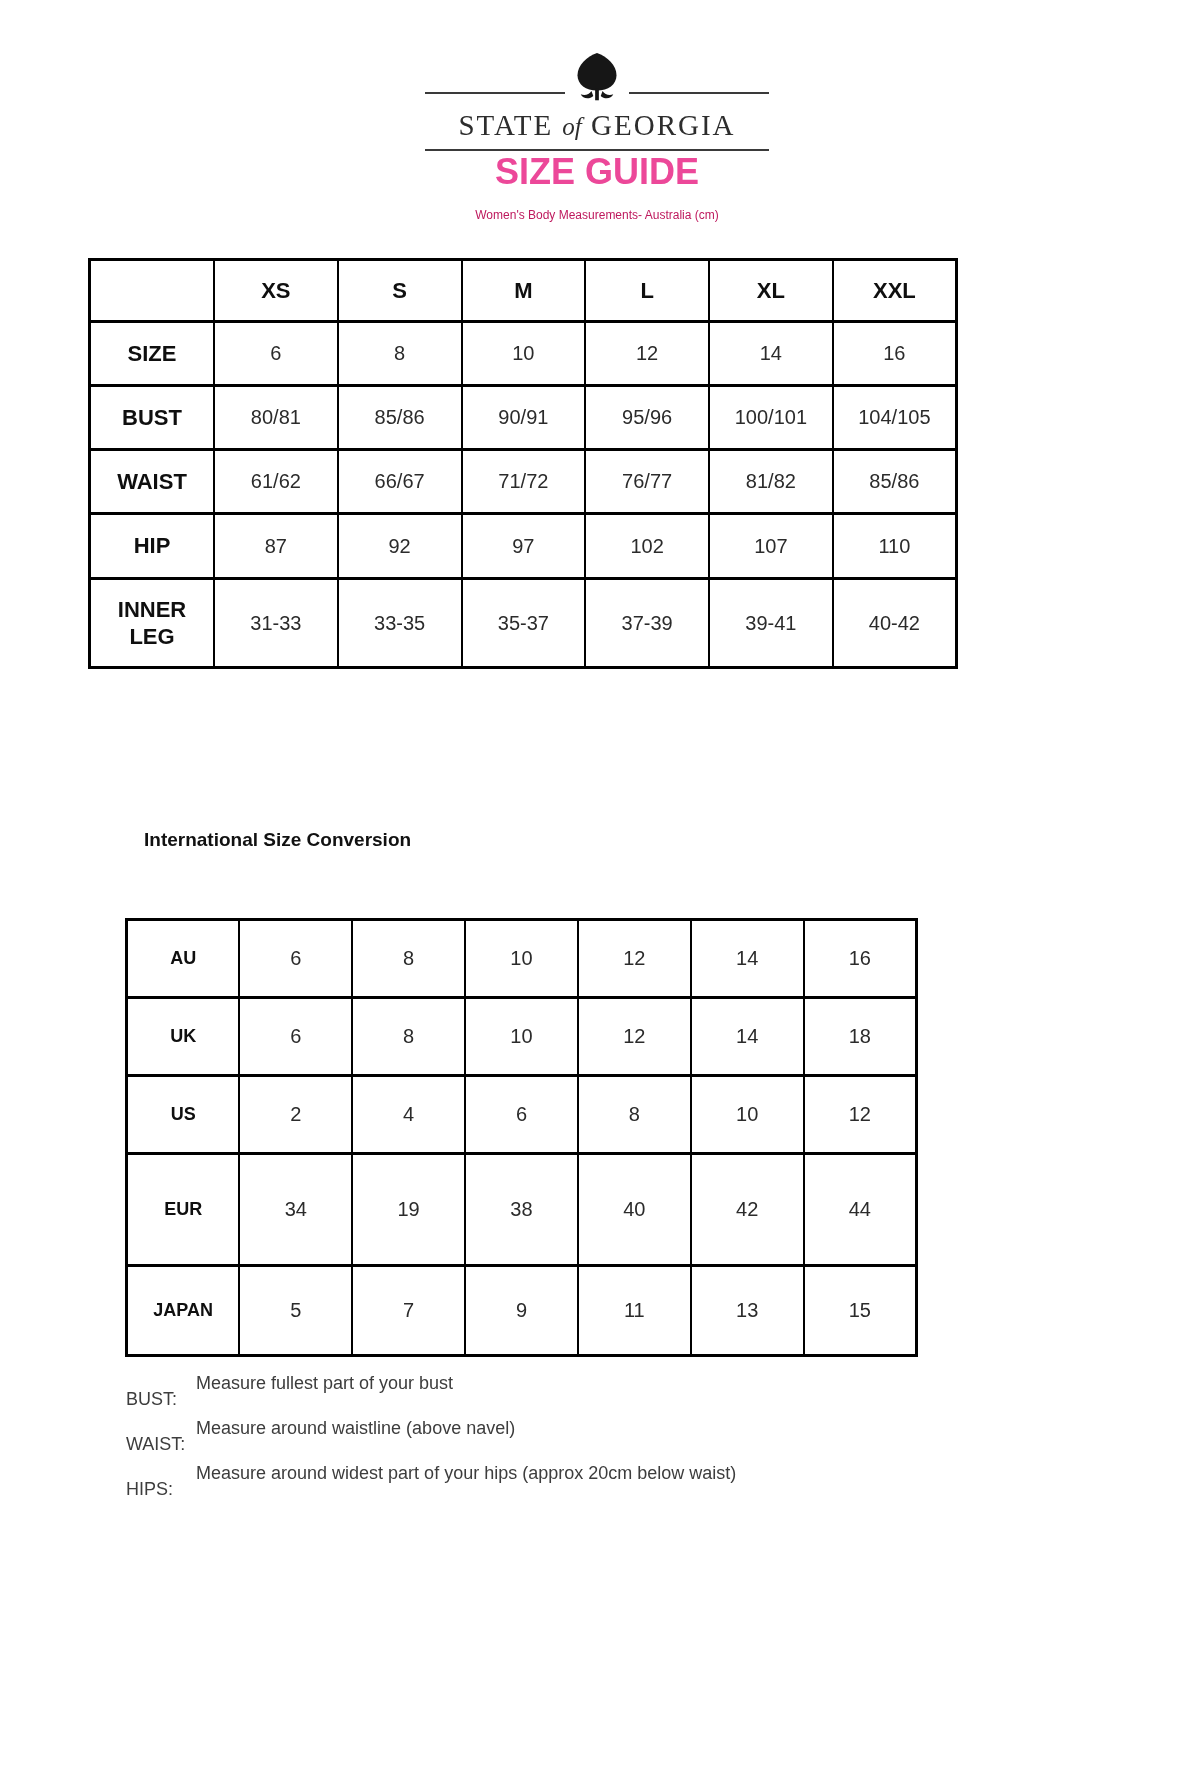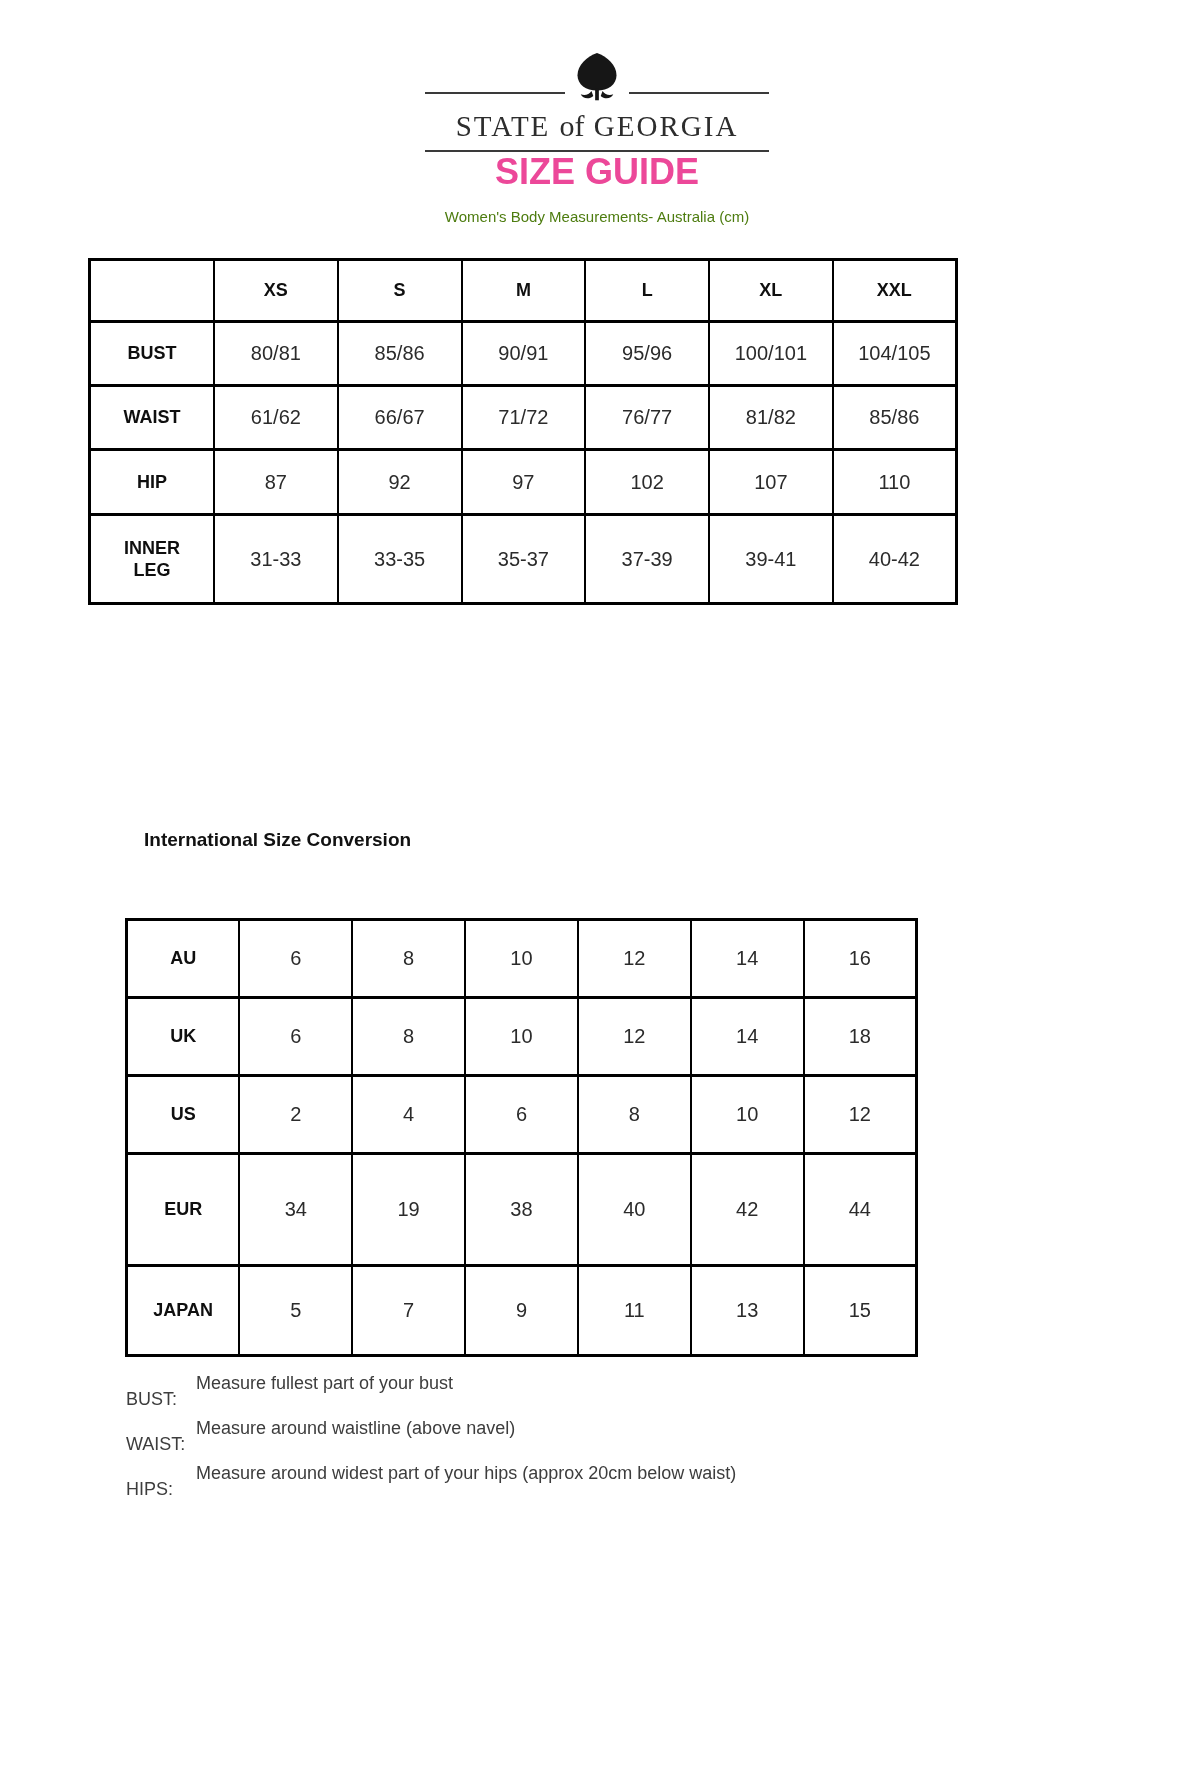--- a/index.html
+++ b/index.html
@@ -26,52 +26,52 @@
   .tree { width: 56px; height: 52px; margin: 0 4px; display: block; }
   .brand-name {
     text-align: center;
     font-family: "Liberation Serif", serif;
     font-size: 29px;
     letter-spacing: 2px;
     color: #2d2d2d;
     margin-top: 5px;
     white-space: nowrap;
   }
-  .brand-name .of { font-size: 30px; letter-spacing: 0px; }
+  .brand-name .of { font-style: italic; font-size: 25px; letter-spacing: 0px; }
   .logo-bottom-line { border-bottom: 2px solid #3a3a3a; margin-top: 7px; }
 
   
   .page-title {
     position: absolute;
     top: 151px; left: 0; right: 0;
     text-align: center;
     font-size: 36px;
     font-weight: bold;
     letter-spacing: 0px;
     color: #ec4899;
   }
   .page-subtitle {
     position: absolute;
     top: 208px; left: 0; right: 0;
     text-align: center;
-    font-size: 15px;
-    color: #4d7c0f;
+    font-size: 12px;
+    color: #be185d;
   }
 
   
   table { border-collapse: collapse; table-layout: fixed; }
   td, th { border: 2px solid #000; text-align: center; vertical-align: middle; padding: 0; }
   table.mtable, table.ctable { border: 3px solid #000; }
   tr { border-top: 3px solid #000; border-bottom: 3px solid #000; }
 
   .mtable { position: absolute; top: 258px; left: 88px; width: 870px; }
   .mtable .head-row { height: 62px; }
   .mtable .data-row { height: 64px; }
   .mtable .last-row { height: 89px; }
-  .mtable th { font-size: 18px; font-weight: bold; color: #0f0f0f; }
+  .mtable th { font-size: 22px; font-weight: bold; color: #0f0f0f; }
   .mtable td { font-size: 20px; font-weight: normal; color: #2b2b2b; }
   .rlabel-span { display: inline-block; max-width: 72px; line-height: 1.25; }
 
   .conv-heading {
     position: absolute;
     top: 829px; left: 144px;
     font-size: 19px;
     font-weight: bold;
     color: #111;
     text-decoration-thickness: 2px;
@@ -122,20 +122,29 @@
         <tr class="head-row">
       <th style="width:122px"></th>
       <th>XS</th>
       <th>S</th>
       <th>M</th>
       <th>L</th>
       <th>XL</th>
       <th>XXL</th>
     </tr>
     <tr class="data-row">
+      <th><span class="rlabel-span">SIZE</span></th>
+      <td>6</td>
+      <td>8</td>
+      <td>10</td>
+      <td>12</td>
+      <td>14</td>
+      <td>16</td>
+    </tr>
+    <tr class="data-row">
       <th><span class="rlabel-span">BUST</span></th>
       <td>80/81</td>
       <td>85/86</td>
       <td>90/91</td>
       <td>95/96</td>
       <td>100/101</td>
       <td>104/105</td>
     </tr>
     <tr class="data-row">
       <th><span class="rlabel-span">WAIST</span></th>

